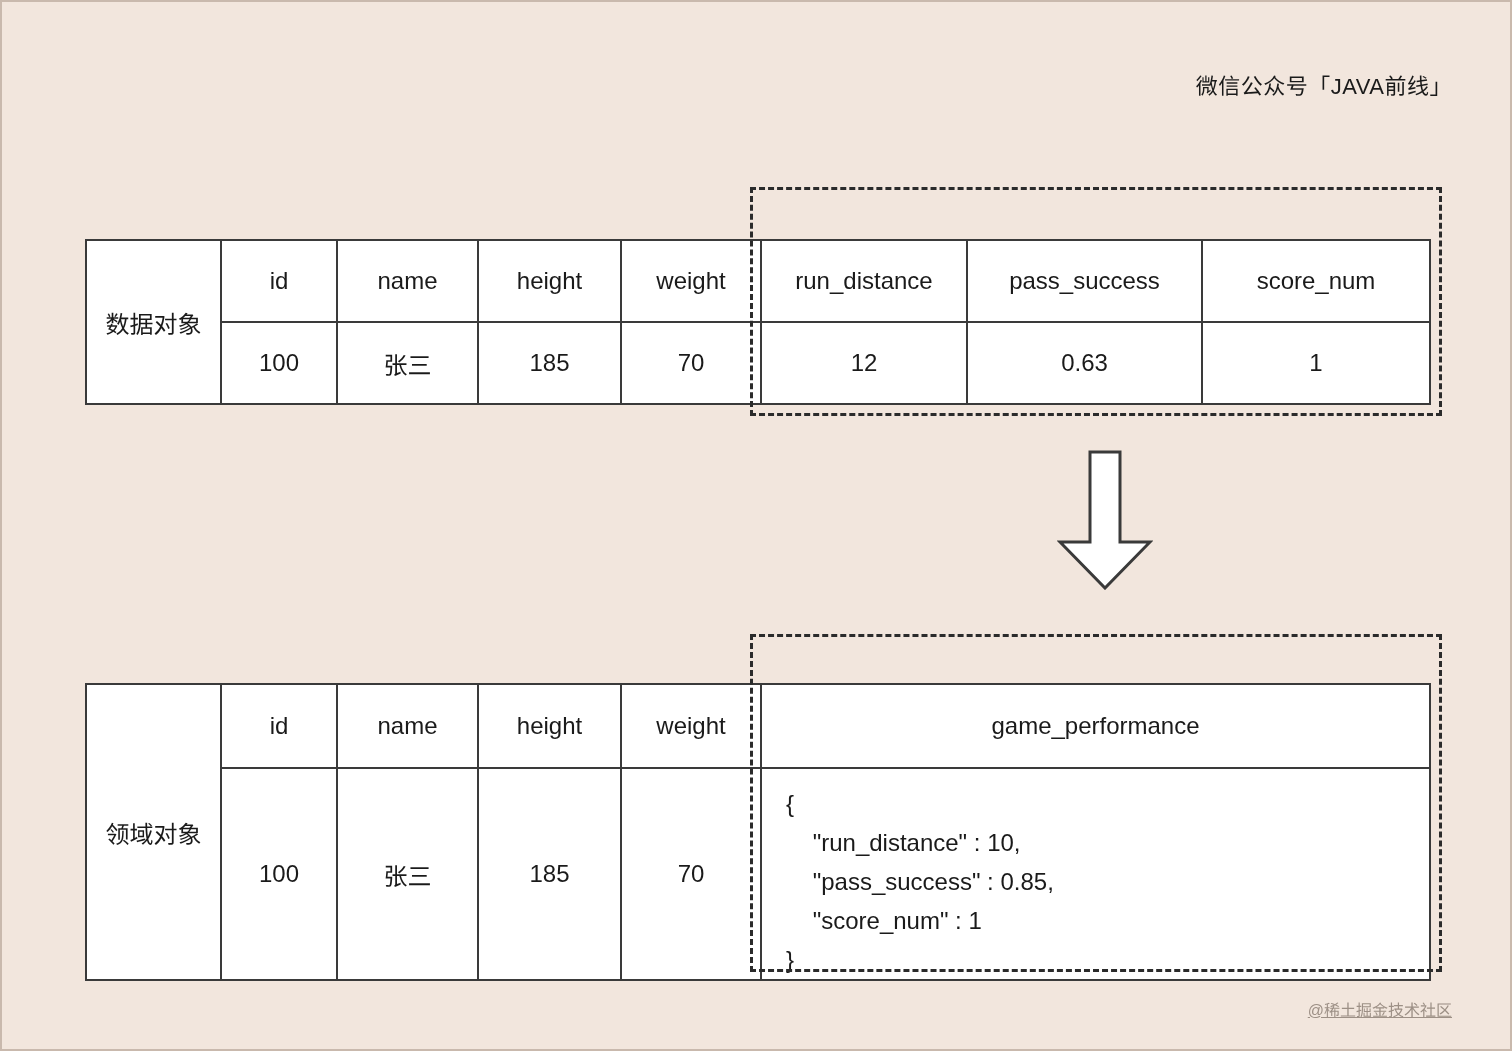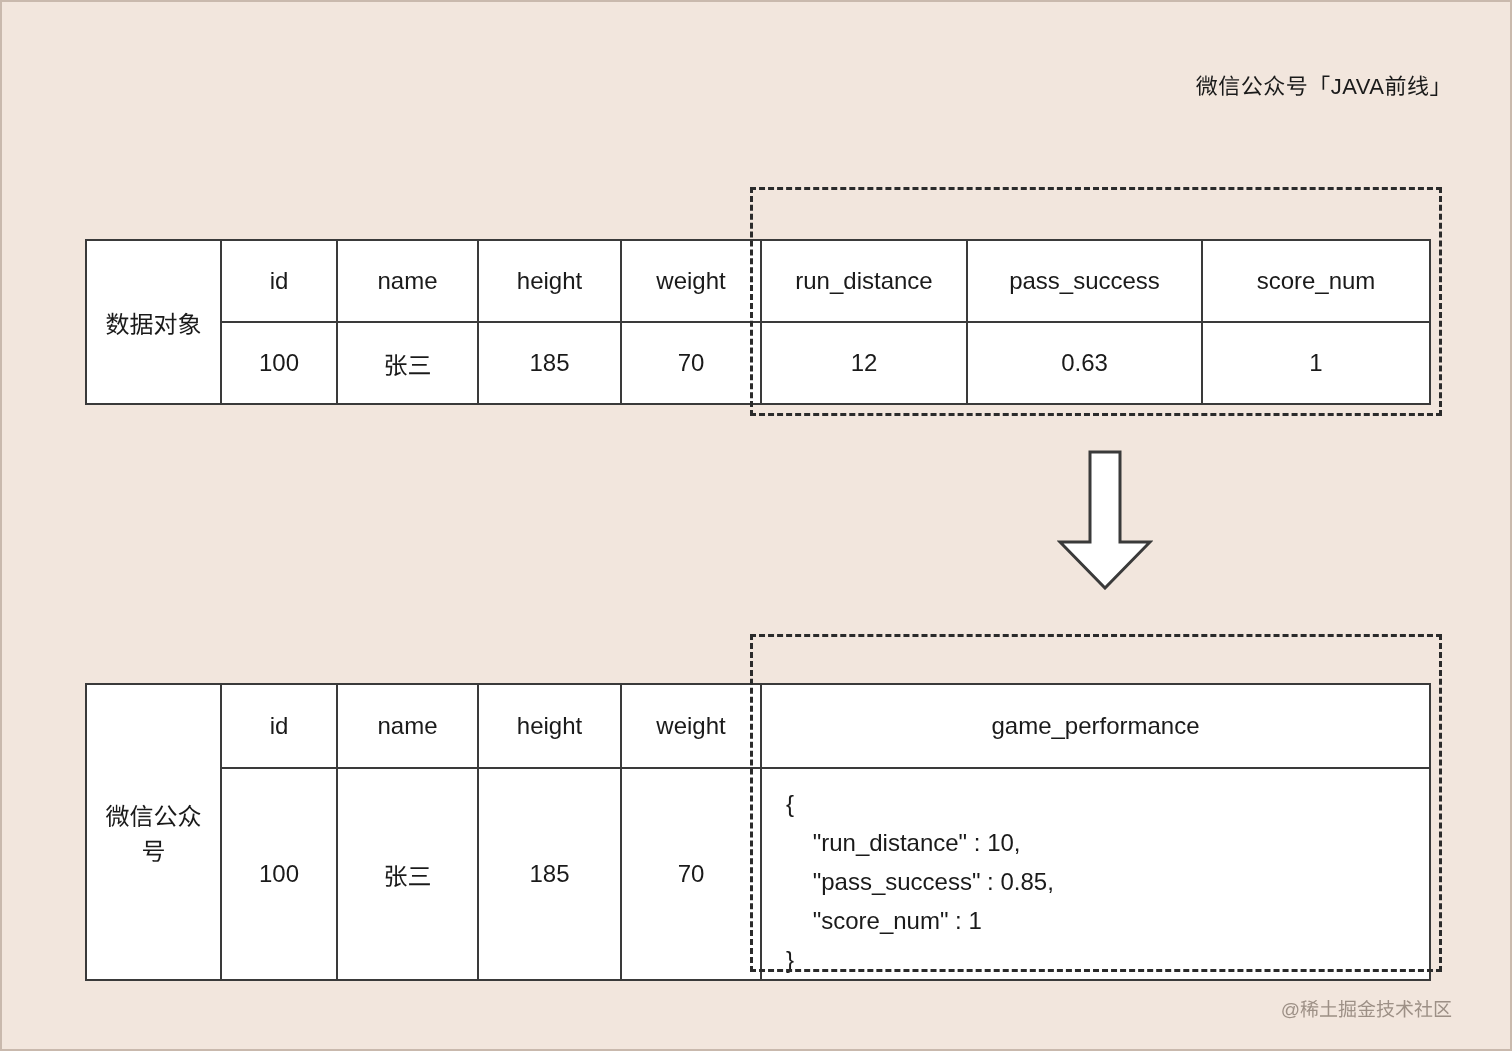--- a/index.html
+++ b/index.html
@@ -27,23 +27,24 @@
     right: 58px;
     font-size: 22px;
     color: #1a1a1a;
     letter-spacing: 0.5px;
     white-space: nowrap;
   }
   .watermark-bottom {
     position: absolute;
     bottom: 28px;
     right: 58px;
-    font-size: 19px;
+    font-size: 16px;
     color: #9d9086;
     white-space: nowrap;
+    text-decoration: underline;
   }
 
   
   .tbl {
     position: absolute;
     border-collapse: collapse;
     background: #ffffff;
     table-layout: fixed;
   }
   .tbl td, .tbl th {
@@ -164,21 +165,21 @@
     <colgroup>
       <col style="width:135px">
       <col style="width:116px">
       <col style="width:141px">
       <col style="width:143px">
       <col style="width:140px">
       <col style="width:669px">
     </colgroup>
     <tbody>
         <tr id="data-header-row">
-      <td class="rowlabel" rowspan="2">微信公众号</td>
+      <td class="rowlabel" rowspan="2">领域对象</td>
       <td>id</td>
       <td>name</td>
       <td>height</td>
       <td>weight</td>
       <td>game_performance</td>
     </tr>
     <tr id="data-value-row">
       <td>100</td>
       <td>张三</td>
       <td>185</td>

